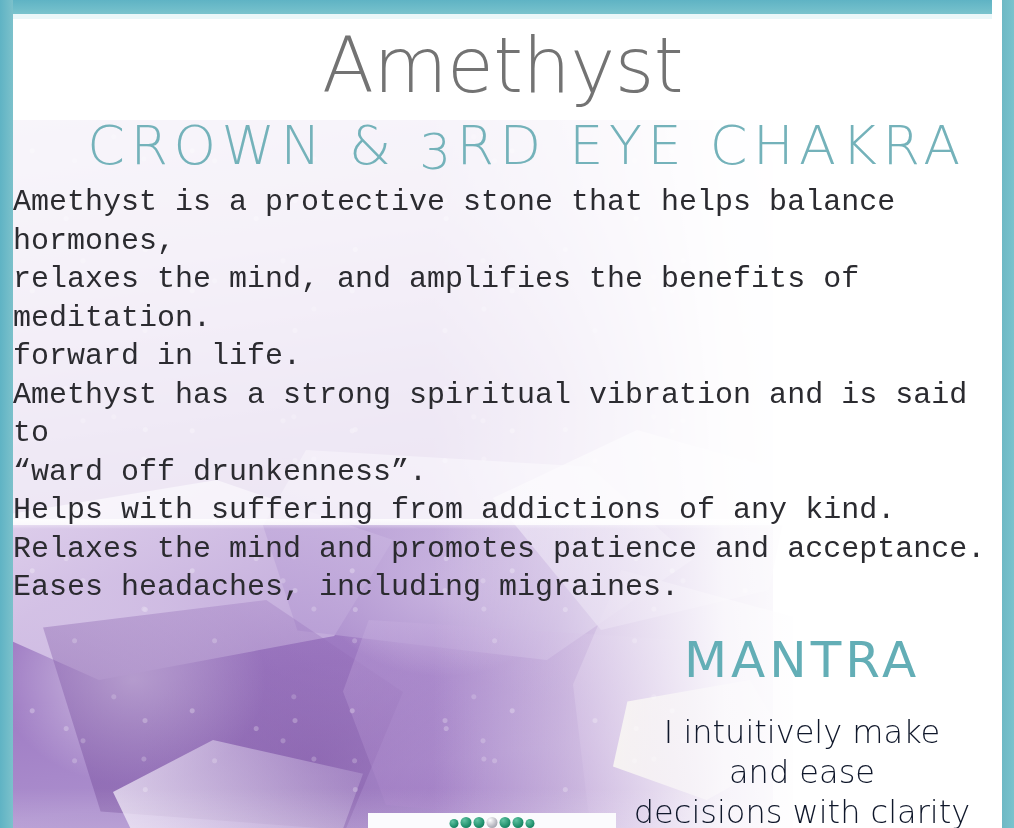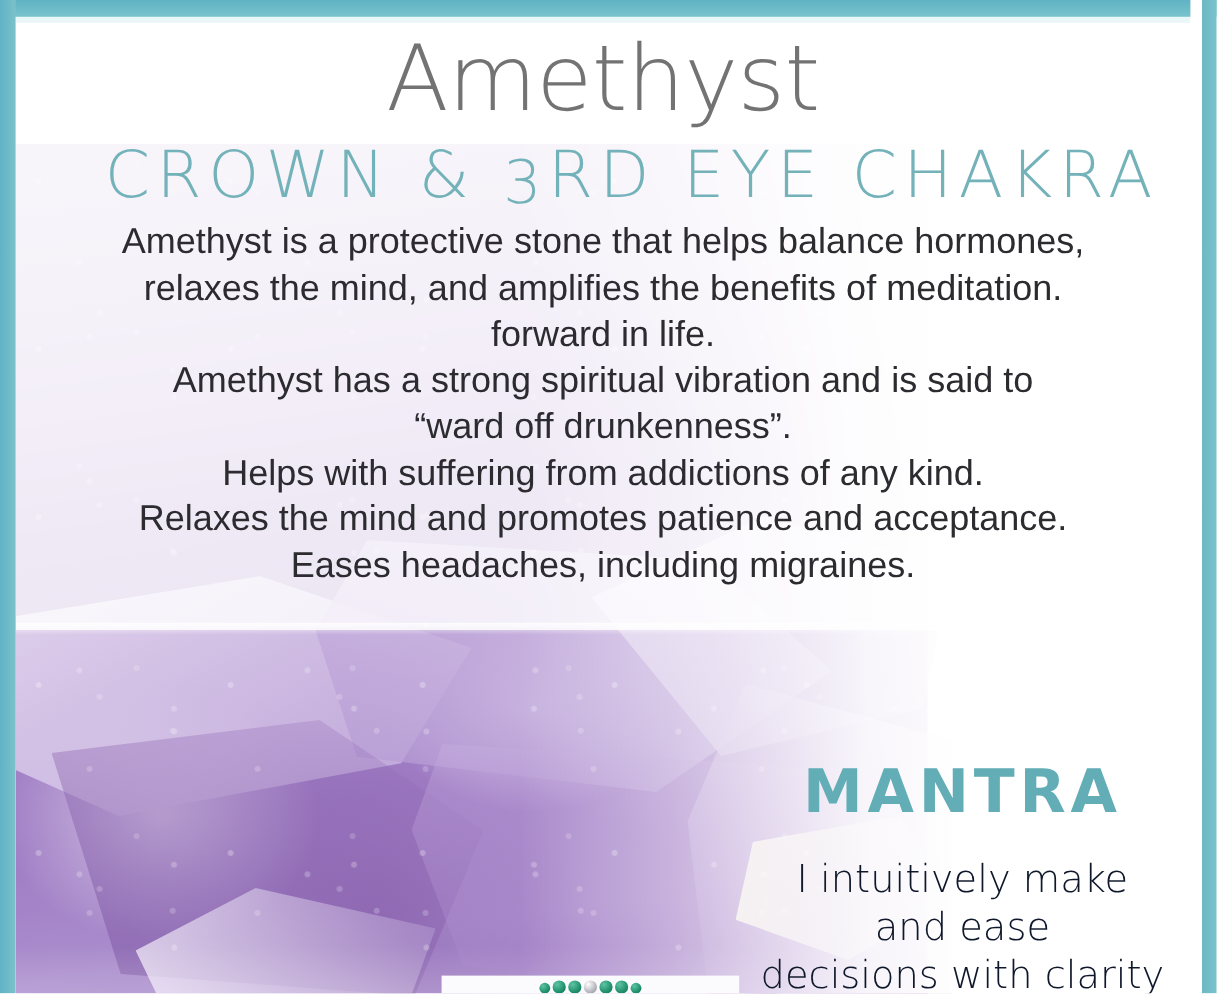--- a/index.html
+++ b/index.html
@@ -213,40 +213,39 @@
   .subtitle .digit {
     font-size: 50px;
     position: relative;
     top: 5px;
   }
 
   .body-copy {
     position: absolute;
     left: 0; top: 164px;
     width: 979px;
-    text-align: center;
-    font-family: Liberation Sans, sans-serif;
+    font-family: Liberation Mono, monospace;
     font-weight: 300;
     font-size: 30px;
     line-height: 38.5px;
     color: #2b2b30;
   }
   .body-copy p { margin: 0; }
 
   
   .mantra-block {
     position: absolute;
     right: 0px;
     top: 613px;
     width: 380px;
     text-align: center;
   }
   .mantra-heading {
     font-family: "DejaVu Sans", sans-serif;
-    font-weight: 700;
+    font-weight: 400;
     font-size: 50px;
     line-height: 56px;
     letter-spacing: 4px;
     color: #63aeb6;
   }
   .mantra-text {
     margin-top: 24px;
     font-family: "DejaVu Sans", sans-serif;
     font-weight: 300;
     font-size: 32px;

